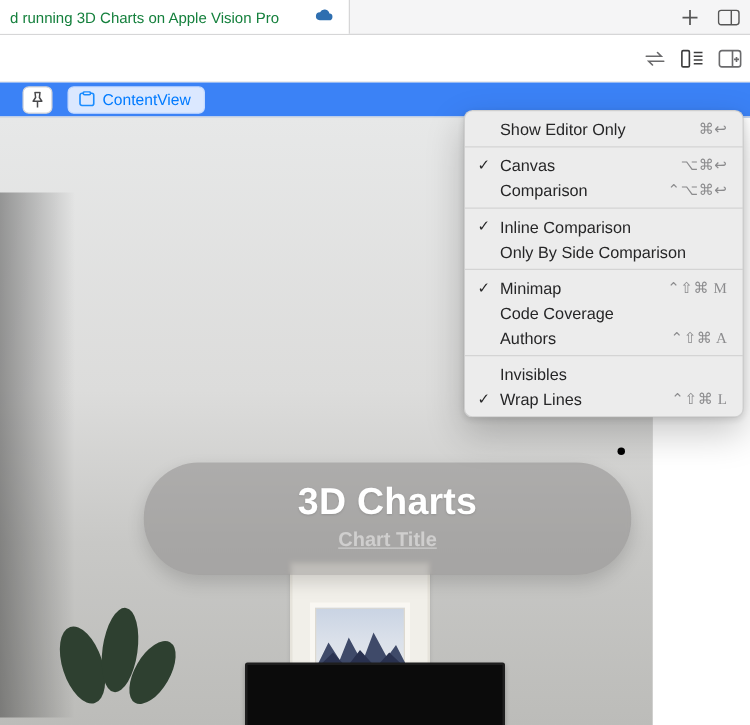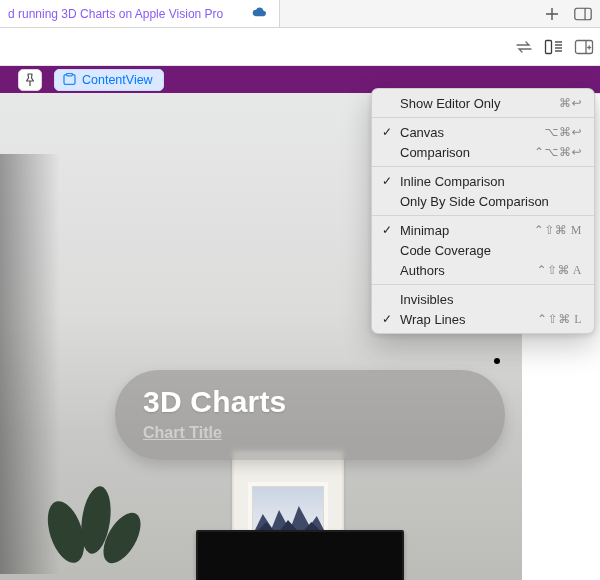--- a/index.html
+++ b/index.html
@@ -1,38 +1,38 @@
 <!DOCTYPE html>
 <html><head>
 <meta charset="utf-8">
 <style>
 * { margin: 0; padding: 0; box-sizing: border-box; font-family: -apple-system, BlinkMacSystemFont, "SF Pro Text", "Helvetica Neue", sans-serif; }
 html, body { width: 600px; height: 580px; overflow: hidden; background: #fff; }
 
 .tab-bar { height: 28px; background: #f5f5f6; border-bottom: 1px solid #d6d6d7; display: flex; align-items: center; }
-.tab { height: 100%; background: #fff; display: flex; align-items: center; padding: 0 12px 0 8px; font-size: 12px; color: #8b5cf6; border-right: 1px solid #d6d6d7; min-width: 280px; overflow: hidden; white-space: nowrap; }
+.tab { height: 100%; background: #fff; display: flex; align-items: center; padding: 0 12px 0 8px; font-size: 12px; color: #15803d; border-right: 1px solid #d6d6d7; min-width: 280px; overflow: hidden; white-space: nowrap; }
 .tab-title { flex: 1; text-overflow: ellipsis; }
 .tab-cloud { width: 16px; height: 14px; margin-left: 6px; position: relative; }
 .tab-cloud svg { display: block; }
 .tab-area-right { flex: 1; display: flex; justify-content: flex-end; align-items: center; height: 100%; }
 .plus-btn { width: 28px; height: 28px; display: flex; align-items: center; justify-content: center; color: #565656; cursor: pointer; }
 .plus-btn svg { width: 14px; height: 14px; }
 .side-icon-outer { width: 34px; height: 28px; display: flex; align-items: center; justify-content: center; color: #565656; }
 .side-icon-outer svg { width: 18px; height: 14px; }
 
 .toolbar { height: 38px; background: #fff; border-bottom: 1px solid #e6e6e7; display: flex; align-items: center; justify-content: flex-end; padding-right: 6px; gap: 10px; }
 .tb-icon { width: 20px; height: 18px; display: flex; align-items: center; justify-content: center; color: #565656; }
 .tb-icon svg { display: block; }
 
-.breadcrumb-bar { height: 28px; background: #701a75; border-bottom: 1px solid #e7e7e8; display: flex; align-items: center; padding-left: 18px; gap: 12px; }
+.breadcrumb-bar { height: 28px; background: #3b82f6; border-bottom: 1px solid #e7e7e8; display: flex; align-items: center; padding-left: 18px; gap: 12px; }
 .pin-btn { width: 24px; height: 22px; border: 1px solid #d7d7d9; border-radius: 5px; display: flex; align-items: center; justify-content: center; background: #fff; color: #4a4a4c; }
 .crumb-chip { height: 22px; background: #dbe8ff; border: 1px solid #c7dcff; border-radius: 5px; display: flex; align-items: center; padding: 0 10px 0 8px; gap: 6px; font-size: 12.5px; color: #007aff; }
 .chip-icon { width: 13px; height: 13px; }
 
-.canvas-area { position: relative; width: 522px; height: calc(580px - 28px - 38px - 28px); background: #c8c8c7; }
+.canvas-area { position: relative; width: 522px; height: calc(580px - 28px - 38px - 28px); background: #c8c8c7; text-align: center; }
 .room-bg { position: absolute; inset: 0; }
 .room-bg .wall { position: absolute; left: 0; right: 0; top: 0; height: 100%; background: linear-gradient(180deg, #e7e8e8 0%, #dcdcdb 45%, #c8c8c6 70%, #bcbcb9 100%); }
 .room-bg .shadow { position: absolute; left: 0; top: 60px; width: 60px; height: 420px; background: linear-gradient(90deg, rgba(0,0,0,0.35), rgba(0,0,0,0) ); }
 
 .picture-frame { position: absolute; left: 232px; top: 356px; width: 112px; height: 130px; background: #f1efe9; border: 2px solid #e6e3db; box-shadow: 0 1px 3px rgba(0,0,0,0.12); display: flex; align-items: center; justify-content: center; }
 .picture-inner { width: 80px; height: 58px; margin-top: -8px; position: relative; overflow: hidden; border: 4px solid #f9f7f2; box-shadow: inset 0 0 0 1px #ddd9d0; background: linear-gradient(180deg,#c9d3e3 0%, #dbe1ea 55%, #e5e7ea 100%);}
 .mountains { position:absolute; bottom:0; left:0; right:0; height:36px; }
 .mountains svg { width:100%; height:100%; display:block; }
 
 .tv { position: absolute; left: 196px; top: 436px; width: 208px; height: 60px; background: #0b0b0b; border: 2px solid #1e1e1e; border-radius: 2px; box-shadow: 0 2px 4px rgba(0,0,0,0.25); }

